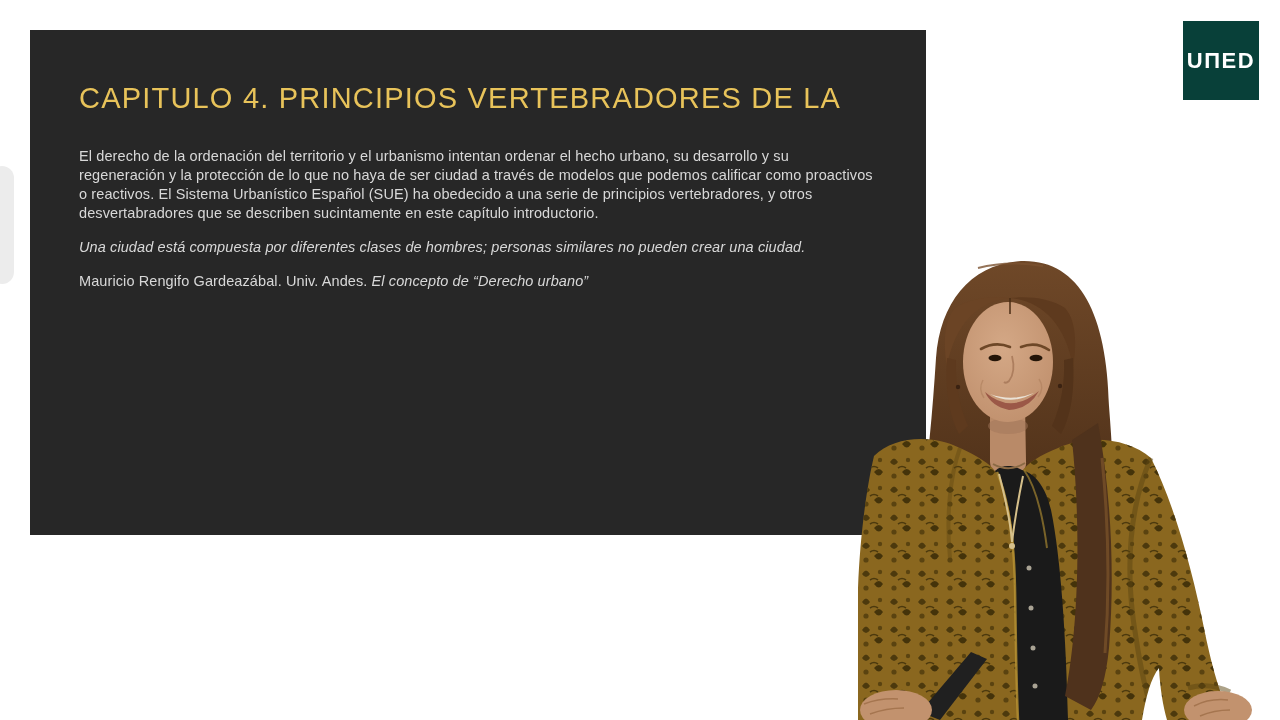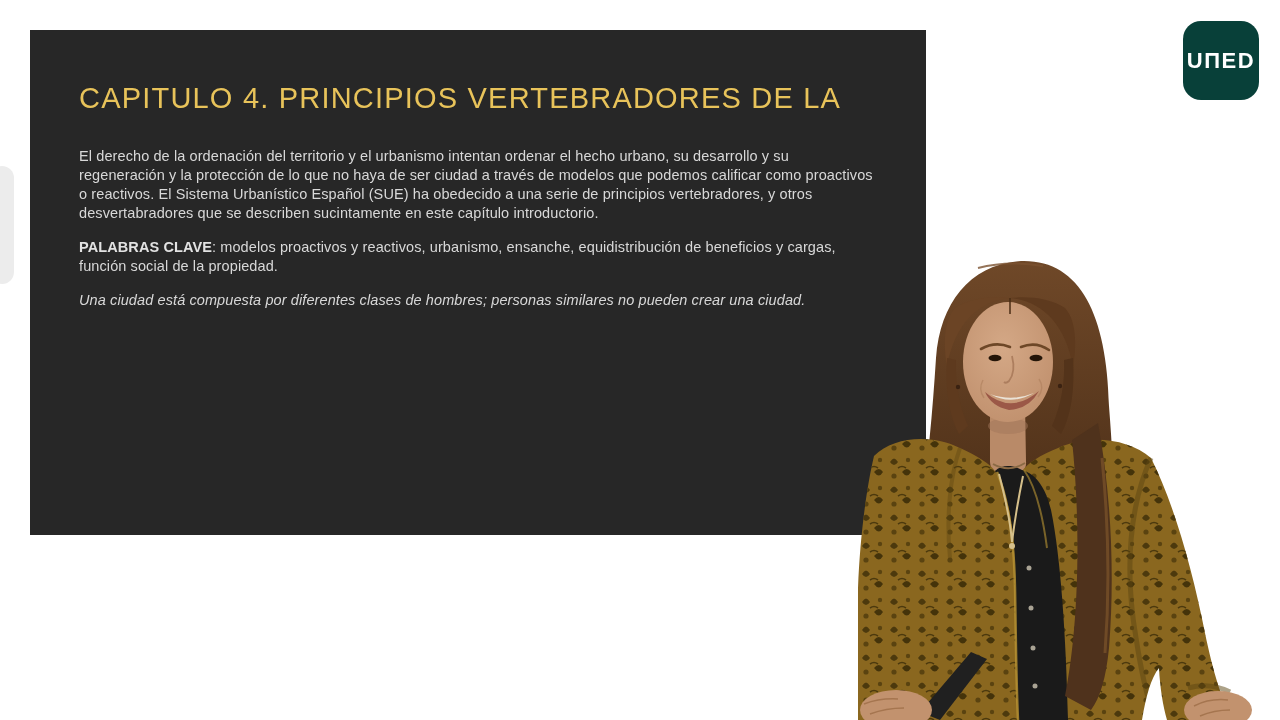--- a/index.html
+++ b/index.html
@@ -26,39 +26,39 @@
     margin:0 0 15px 0;font-size:14.5px;line-height:19px;
     color:#d8d8d8;letter-spacing:0.1px;
   }
   .slide p.quote{font-style:italic;}
   .slide strong{font-weight:bold;color:#e2e2e2;}
   .slide em{font-style:italic;}
   .uned-logo{
     position:absolute;left:1183px;top:21px;width:76px;height:79px;
     background:#084039;color:#ffffff;
     display:flex;align-items:center;justify-content:center;
-    font-weight:bold;font-size:22px;letter-spacing:1.5px;border-radius:18px;
+    font-weight:bold;font-size:22px;letter-spacing:1.5px;
   }
   .presenter{
     position:absolute;left:858px;top:258px;width:422px;height:462px;
   }
   .presenter svg{display:block;width:422px;height:462px;}
 </style>
 </head>
 <body>
 
 <div class="edge-artifact"></div>
 
 <div class="slide">
   <h1 class="slide-title">
     <div class="t-line">CAPITULO 4. PRINCIPIOS VERTEBRADORES DE LA</div>
   </h1>
   <p>El derecho de la ordenación del territorio y el urbanismo intentan ordenar el hecho urbano, su desarrollo y su regeneración y la protección de lo que no haya de ser ciudad a través de modelos que podemos calificar como proactivos o reactivos. El Sistema Urbanístico Español (SUE) ha obedecido a una serie de principios vertebradores, y otros desvertabradores que se describen sucintamente en este capítulo introductorio.</p>
-  <p><strong>PALABRAS CLAVE</strong><span>: modelos proactivos y reactivos, urbanismo, ensanche, equidistribución de beneficios y cargas, función social de la propiedad.</span></p>
   <p class="quote">Una ciudad está compuesta por diferentes clases de hombres; personas similares no pueden crear una ciudad.</p>
+  <p><span>Mauricio Rengifo Gardeazábal. Univ. Andes. </span><em>El concepto de “Derecho urbano”</em></p>
 </div>
 
 <div class="uned-logo">
   <span>UПED</span>
 </div>
 
 <div class="presenter">
   <svg viewBox="0 0 422 462" xmlns="http://www.w3.org/2000/svg">
     <defs>
       <linearGradient id="hairGrad" x1="0" y1="0" x2="0" y2="1">

